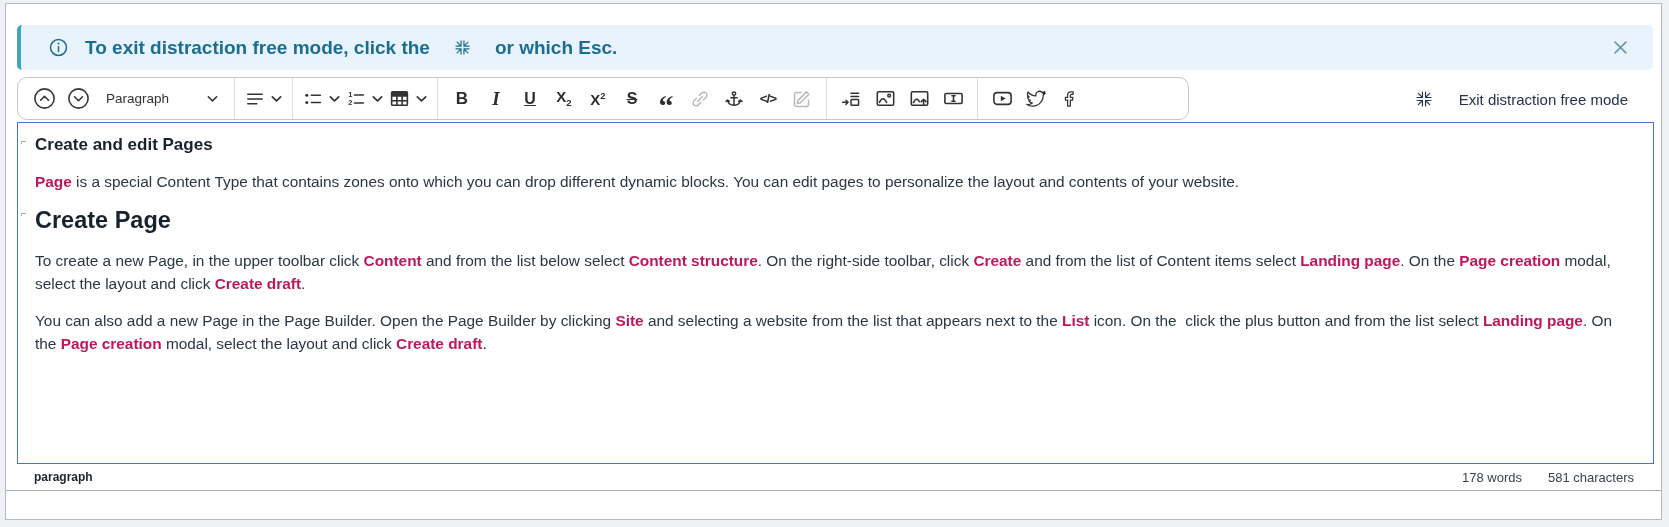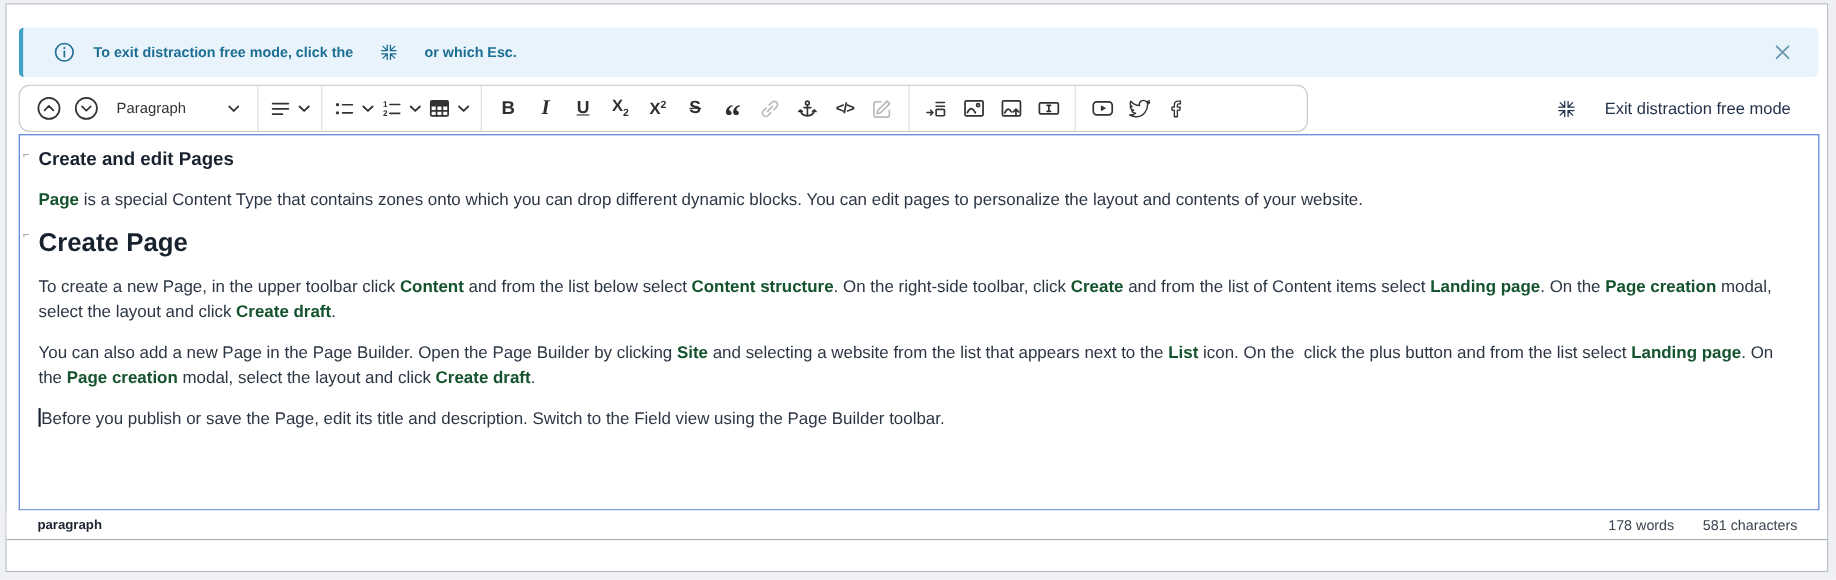--- a/index.html
+++ b/index.html
@@ -15,21 +15,21 @@
   }
 
   
   .banner{
     position:absolute;left:11px;top:21px;width:1636px;height:45px;
     background:#e9f3fb;border-left:4px solid #41a1c6;border-radius:5px;
     display:flex;align-items:center;box-sizing:border-box;padding:0 20px 0 27px;
   }
   .banner .info-ic{flex:0 0 auto;margin-right:16px;}
   .banner .info-ic svg{display:block;stroke:#1b6d92;fill:none;stroke-width:1.4;}
-  .banner-text{font-size:13px;font-weight:700;color:#1b6d92;display:flex;align-items:center;gap:24px;}
+  .banner-text{font-size:19px;font-weight:700;color:#1b6d92;display:flex;align-items:center;gap:24px;}
   .banner-text svg{display:block;stroke:#1b6d92;fill:none;stroke-width:1.4;stroke-linecap:round;}
   .banner-close{
     margin-left:auto;background:none;border:none;padding:6px;cursor:pointer;display:flex;
   }
   .banner-close svg{display:block;stroke:#6a97b0;fill:none;stroke-width:1.5;stroke-linecap:round;}
 
   
   .toolbar{
     position:absolute;left:11px;top:73px;width:1172px;height:43px;
     background:#fff;border:1px solid #c6c6c6;border-radius:10px;
@@ -72,21 +72,21 @@
 
   
   .editor{
     position:absolute;left:11px;top:118px;width:1637px;height:342px;
     border:1.5px solid #4574d4;box-sizing:border-box;background:#fff;
     padding:12px 17px 0 17px;overflow:hidden;cursor:text;
   }
   .editor h3{font-size:17px;font-weight:700;color:#18222f;margin:0 0 15px 0;position:relative;}
   .editor h2{font-size:23.5px;font-weight:700;color:#18222f;margin:9px 0 15px 0;position:relative;}
   .editor p{font-size:15.4px;line-height:23px;color:#2c3644;margin:0 0 14px 0;}
-  .editor p strong{color:#14532d;}
+  .editor p strong{color:#be185d;}
   .block-marker{
     position:absolute;left:-14px;top:1px;font-size:10px;font-weight:400;color:#8a919c;
   }
   .caret{display:inline-block;width:1.5px;height:17px;background:#1a2230;vertical-align:-3px;margin-right:1px;}
 
   
   .footer{
     position:absolute;left:0;right:0;top:460px;height:27px;
     border-bottom:1px solid #a8adb5;display:flex;align-items:center;
     box-sizing:border-box;padding:0 27px 0 28px;background:#fff;
@@ -285,21 +285,20 @@
       </svg>
     <span>Exit distraction free mode</span>
   </button>
 
   <div class="editor">
       <h3><span class="block-marker">⌐</span>Create and edit Pages</h3>
       <p><strong>Page</strong><span> is a special Content Type that contains zones onto which you can drop different dynamic blocks. You can edit pages to personalize the layout and contents of your website.</span></p>
       <h2><span class="block-marker">⌐</span>Create Page</h2>
       <p><span>To create a new Page, in the upper toolbar click </span><strong>Content</strong><span> and from the list below select </span><strong>Content structure</strong><span>. On the right-side toolbar, click </span><strong>Create</strong><span> and from the list of Content items select </span><strong>Landing page</strong><span>. On the </span><strong>Page creation</strong><span> modal, select the layout and click </span><strong>Create draft</strong><span>.</span></p>
       <p><span>You can also add a new Page in the Page Builder. Open the Page Builder by clicking </span><strong>Site</strong><span> and selecting a website from the list that appears next to the </span><strong>List</strong><span> icon. On the &nbsp;click the plus button and from the list select </span><strong>Landing page</strong><span>. On the </span><strong>Page creation</strong><span> modal, select the layout and click </span><strong>Create draft</strong><span>.</span></p>
-      <p><span class="caret"></span><span>Before you publish or save the Page, edit its title and description. Switch to the Field view using the Page Builder toolbar.</span></p>
     </div>
 
   <div class="footer">
     <span class="path">paragraph</span>
     <div class="counts">
       <span>178 words</span>
       <span>581 characters</span>
     </div>
   </div>
 

